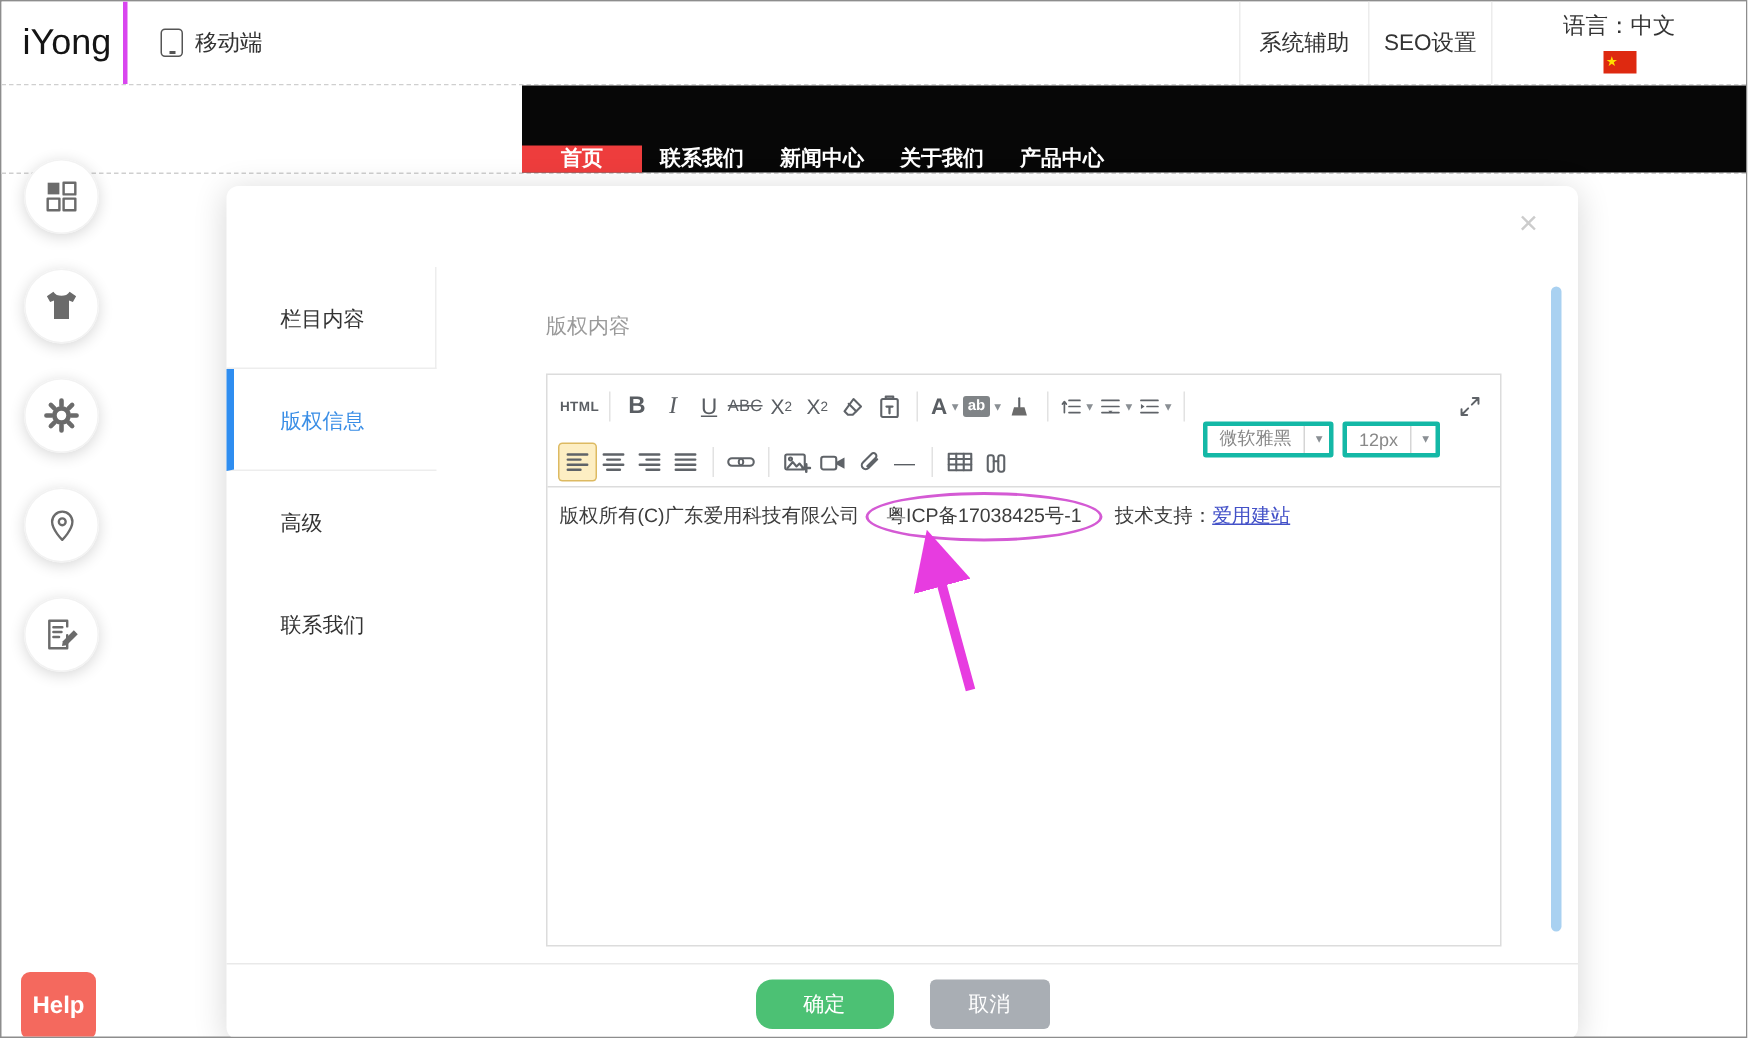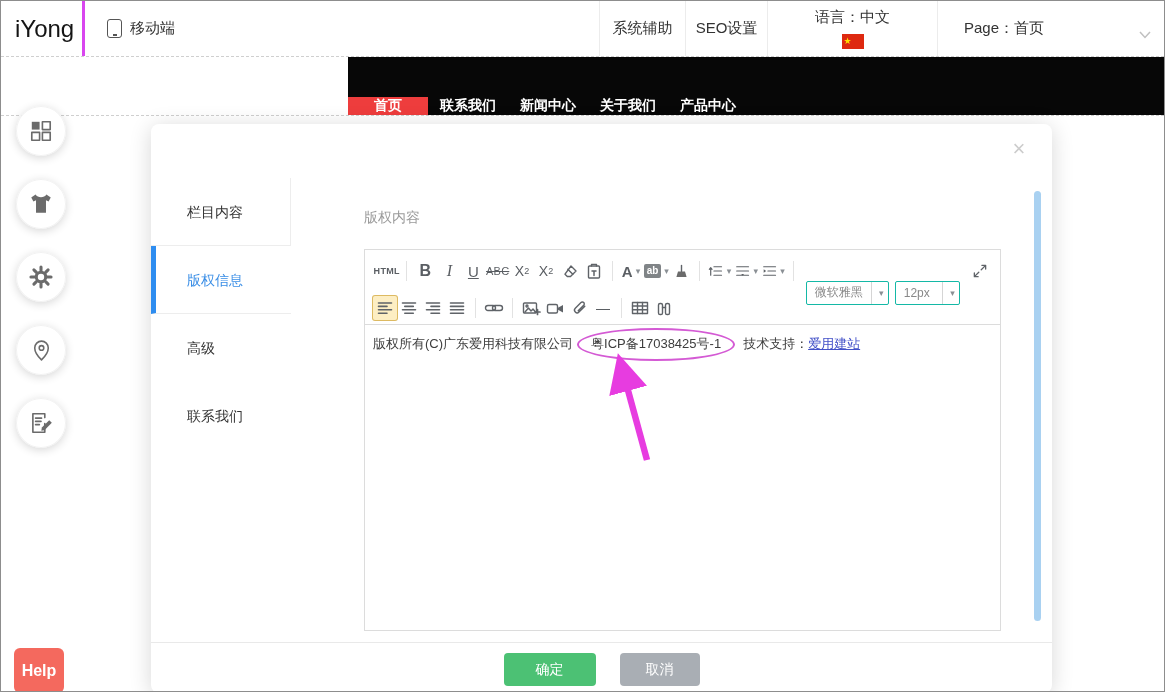--- a/index.html
+++ b/index.html
@@ -76,21 +76,21 @@
   .g-b { font-weight:bold; font-size:16px; }
   .g-i { font-style:italic; font-family:"Liberation Serif","DejaVu Serif",serif; font-size:16px; }
   .g-u { text-decoration:underline; font-size:15px; }
   .g-abc { text-decoration:line-through; font-size:11px; letter-spacing:.2px; }
   .supsub { font-size:14px; }
   .supsub sup,.supsub sub { font-size:9px; }
   .g-a { font-size:15px; font-weight:bold; position:relative; }
   .hl-box { background:#808487; color:#fff; font-size:10px; font-weight:bold; border-radius:2px;
             padding:1px 3px; line-height:1.2; }
   .caret { font-size:9px; color:#8a8f94; margin-left:3px; }
-  .ed-select { height:24px; border:1px solid #14b8a6; border-radius:2px; background:#fff;
+  .ed-select { height:24px; border:3px solid #14b8a6; border-radius:2px; background:#fff;
                display:flex; align-items:center; margin-left:6px; cursor:pointer;margin-top:43px; }
   .ed-select .val { padding:0 8px; font-size:12px; color:#888; flex:1; white-space:nowrap; }
   .ed-select .dd { width:17px; align-self:stretch; border-left:1px solid #d5d5d5;
                    display:flex; align-items:center; justify-content:center; }
   .sel-font { width:90px; } .sel-size { width:73px; }
 
   .ed-content { position:relative; height:305px; padding:10px 8px; font-size:13px; color:#3d3d3d; }
   .icp-circled { display:inline-block; border:2px solid #d45ad4; border-radius:50%;
                  padding:5px 12px 6px; margin:-7px 0 -7px 4px; }
   .support { margin-left:8px; }
@@ -100,21 +100,21 @@
   .arrow-svg { position:absolute; left:240px; top:33px; overflow:visible; }
 
   .modal-scrollbar { position:absolute; left:883px; top:67px; width:7px; height:430px;
                      background:#a9d1f1; border-radius:4px; cursor:pointer; }
 
   .modal-footer { position:absolute; left:0; top:518px; width:100%; height:51px;
                   border-top:1px solid #e9e9e9; display:flex; align-items:flex-start;
                   justify-content:center; gap:24px; padding-top:10px; }
   .btn { height:33px; border:none; border-radius:4px; color:#fff; font-size:14px; cursor:pointer;
          font-family:inherit; }
-  .btn-confirm { width:92px; background:#4cc174; }
+  .btn-confirm { width:92px; background:#4cc174;border-radius:11px; }
   .btn-cancel { width:80px; background:#a9aeb4; }
 
   .align-ic { display:block; }
 </style>
 </head>
 <body>
 
 <div class="screen">
 
   <div class="topbar">
@@ -122,28 +122,20 @@
     <div class="mobile-entry">
       <span class="tablet-ic"></span>
       <span>移动端</span>
     </div>
     <div class="topbar-right">
       <div class="tb-cell cell-sys">系统辅助</div>
       <div class="tb-cell cell-seo">SEO设置</div>
       <div class="tb-cell cell-lang">
         <span>语言：中文</span>
         <span class="flag">★</span>
-      </div>
-      <div class="tb-cell cell-page">
-        <span>Page：首页</span>
-        <span class="chev">
-          <svg width="12" height="8" viewBox="0 0 12 8">
-              <polyline points="1,1 6,6.5 11,1" fill="none" stroke="#c0c0c0" stroke-width="1.5"></polyline>
-            </svg>
-        </span>
       </div>
     </div>
   </div>
 
   <div class="navbar">
     <div class="nav-black">
       <div class="nav-item active">首页</div>
       <div class="nav-item">联系我们</div>
       <div class="nav-item">新闻中心</div>
       <div class="nav-item">关于我们</div>

